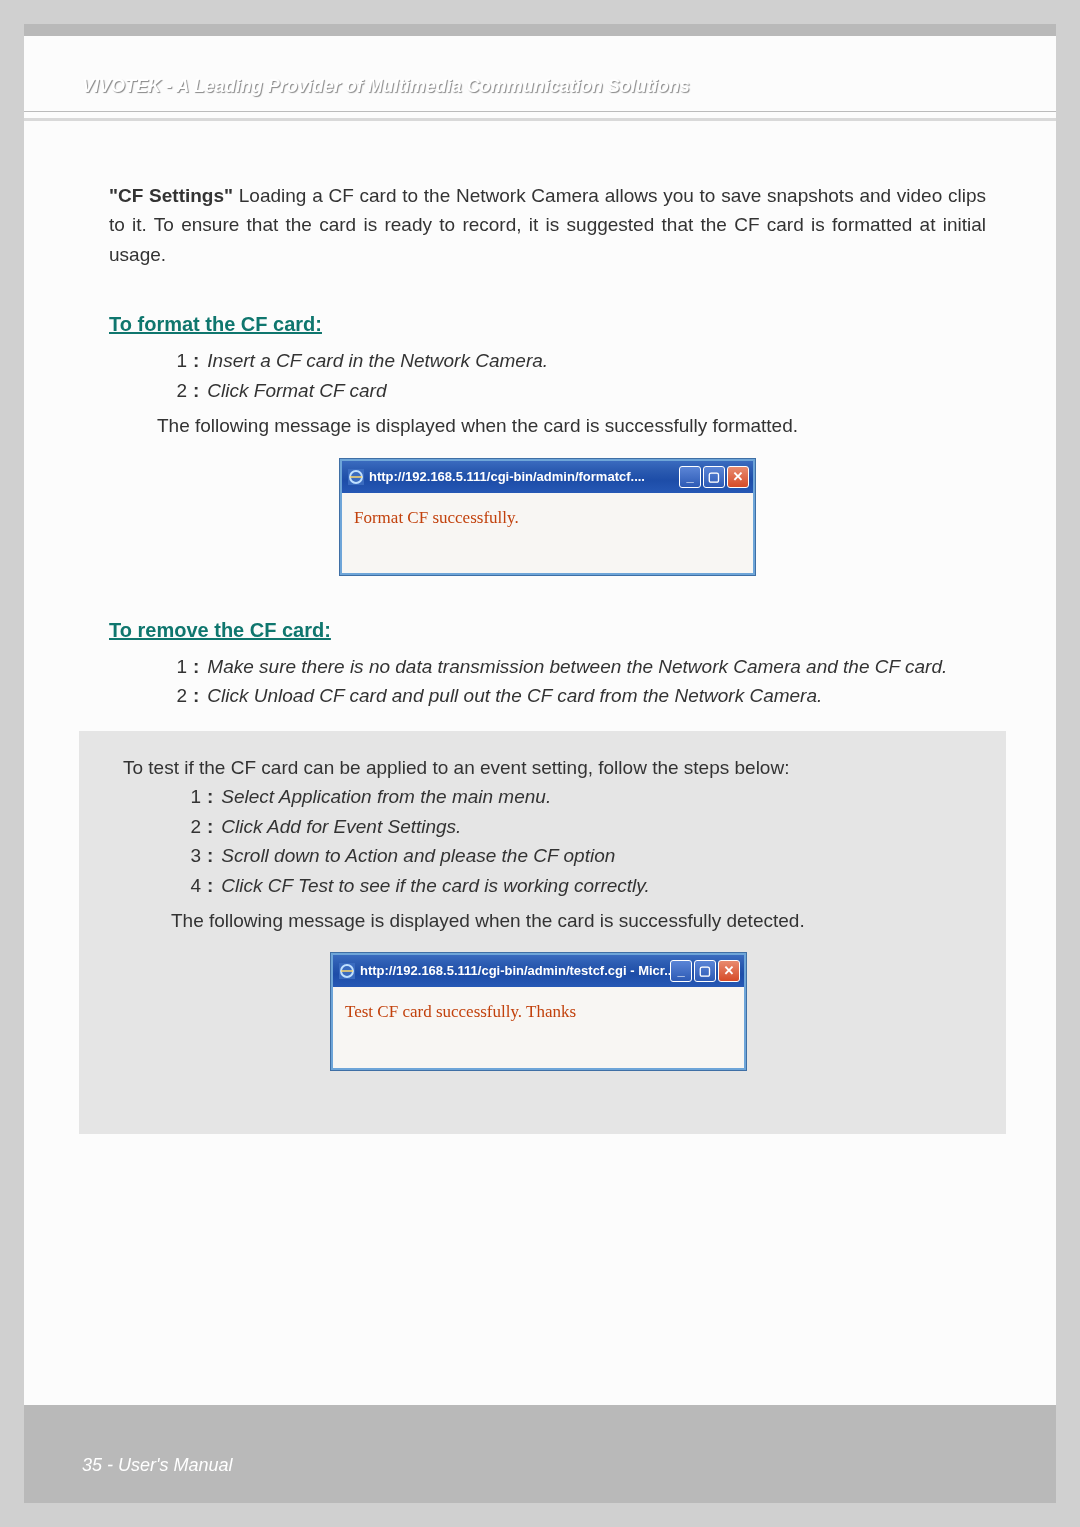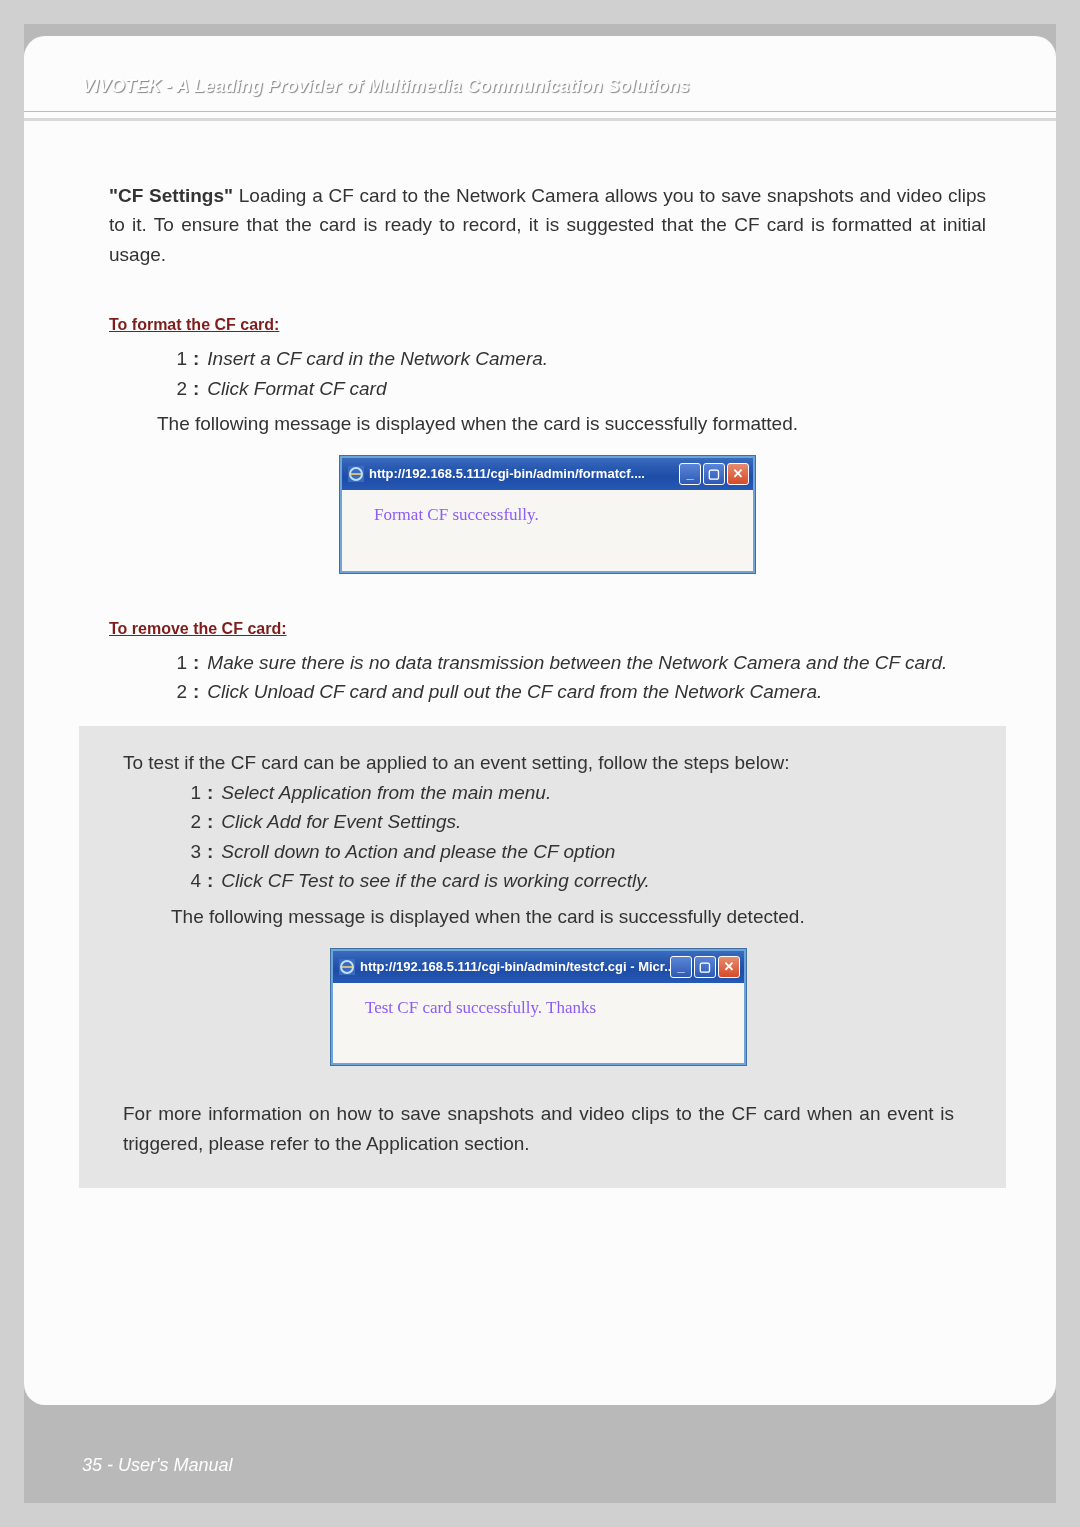--- a/index.html
+++ b/index.html
@@ -17,21 +17,20 @@
     width: 1032px;
     height: 1479px;
     background: #b9b9b9;
     padding-top: 12px;
   }
   .inner {
     background: #fcfcfc;
     margin: 0;
     min-height: 1369px;
     position: relative;
-    border-radius: 21px;
   }
   .header-text {
     padding: 40px 0 14px 58px;
     color: #fff;
     font-weight: bold;
     font-style: italic;
     font-size: 18px;
     text-shadow: 1px 1px 1px #888;
   }
   .hr-line {
@@ -46,23 +45,23 @@
   }
   .content {
     padding: 60px 70px 20px 85px;
     color: #333;
     font-size: 19px;
     line-height: 1.55;
   }
   .para { margin-bottom: 40px; text-align: justify; }
   .bold-link {
     font-weight: bold;
-    color: #7f1d1d;
+    color: #0f766e;
     text-decoration: underline;
-    font-size: 16px;
+    font-size: 20px;
     display: inline-block;
     margin-bottom: 6px;
   }
   .steps { margin-left: 56px; margin-bottom: 6px; }
   .step-row { display: flex; align-items: flex-start; margin-bottom: 0px; }
   .step-num { width: 22px; text-align: right; margin-right: 6px; }
   .step-colon { font-weight: bold; margin-right: 8px; }
   .step-text { flex: 1; text-align: justify; font-style: italic; }
   .after-steps { margin-bottom: 18px; margin-left: 48px; }
   .win {
@@ -97,22 +96,21 @@
     display: flex; align-items: center; justify-content: center;
     font-size: 13px; font-weight: bold;
     font-family: Tahoma, sans-serif;
   }
   .btn-minmax { background: linear-gradient(to bottom, #5b85d6, #2d5ab5); color: #fff; }
   .btn-close { background: linear-gradient(to bottom, #e88b6f, #d64b28); color: #fff; }
   .win-body {
     padding: 12px 12px 42px 12px;
     font-family: "Times New Roman", serif;
     font-size: 17px;
-    color: #8b5cf6;
-    margin-left: 20px;
+    color: #c2410c;
   }
 
   .graybox {
     margin: 20px -20px 0 -30px;
     background: #e5e5e5;
     padding: 22px 52px 30px 44px;
     color: #333;
     font-size: 19px;
     line-height: 1.55;
   }
@@ -252,21 +250,20 @@
                   <span>▢</span>
                 </div>
               <div class="win-btn btn-close">
                   <span>✕</span>
                 </div>
             </div>
           </div>
           <div class="win-body">Test CF card successfully. Thanks</div>
         </div>
 
-        <p class="followup">For more information on how to save snapshots and video clips to the CF card when an event is triggered, please refer to the Application section.</p>
       </div>
 
     </div>
   </div>
 
   <div class="footer">
     <span>35 - User's Manual</span>
   </div>
 </div>
 

